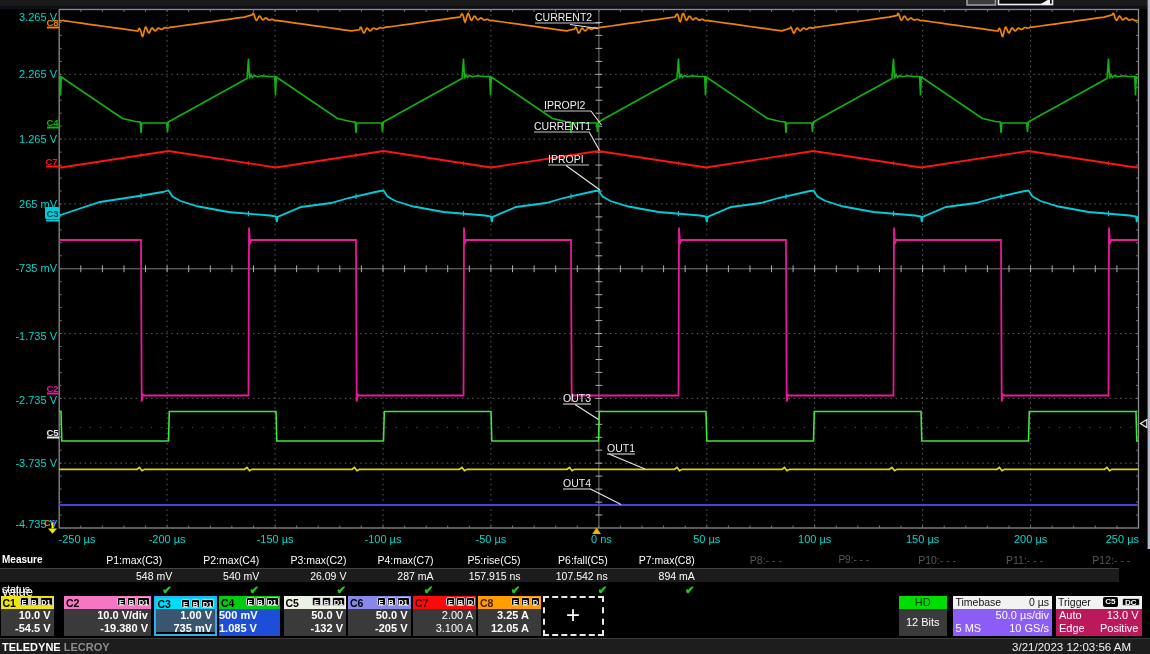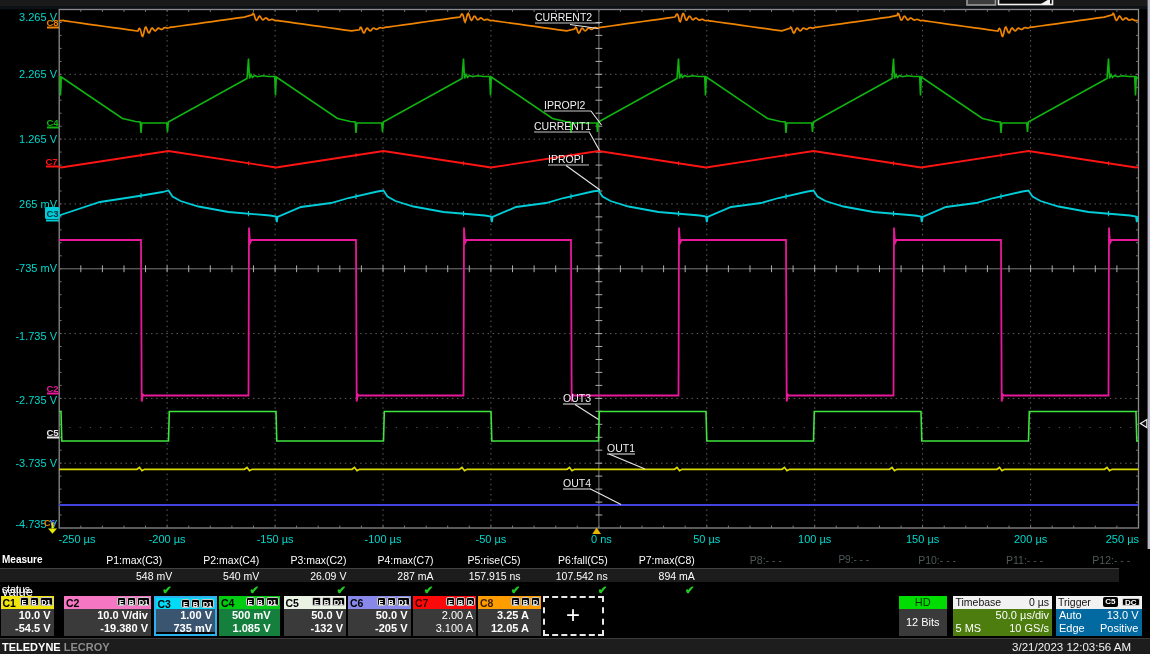--- a/index.html
+++ b/index.html
@@ -151,21 +151,21 @@
 <div style="position:absolute;left:64px;top:596px;width:87px;height:40px;box-sizing:border-box">
 <div style="background:#f577c4;height:12.5px;line-height:12px;padding-left:2px;white-space:nowrap"><span style="color:#000;font-weight:bold;font-size:10.5px">C2</span><span style="float:right;margin-right:1px"><span style="display:inline-block;background:#000;border:1px solid #c8c8c8;border-radius:2px;color:#fff;font-size:7.5px;font-weight:bold;width:9px;height:9px;line-height:9px;text-align:center;margin-left:1px;vertical-align:top;margin-top:0.5px">E</span><span style="display:inline-block;background:#000;border:1px solid #c8c8c8;border-radius:2px;color:#fff;font-size:7.5px;font-weight:bold;width:9px;height:9px;line-height:9px;text-align:center;margin-left:1px;vertical-align:top;margin-top:0.5px">B</span><span style="display:inline-block;background:#000;border:1px solid #c8c8c8;border-radius:2px;color:#fff;font-size:7.5px;font-weight:bold;width:13px;height:9px;line-height:9px;text-align:center;margin-left:1px;vertical-align:top;margin-top:0.5px">D1</span></span></div>
 <div style="background:#3a3a3a;height:27.5px;color:#fff;font-size:11px;font-weight:bold;text-align:right;padding-right:3px;line-height:13.5px">10.0 V/div<br>-19.380 V</div>
 </div>
 <div style="position:absolute;left:153.5px;top:596px;width:63.5px;height:40px;border:2px solid #2bb0f0;box-sizing:border-box">
 <div style="background:#00dcf8;height:10.5px;line-height:10px;padding-left:2px;white-space:nowrap"><span style="color:#000;font-weight:bold;font-size:10.5px">C3</span><span style="float:right;margin-right:1px"><span style="display:inline-block;background:#000;border:1px solid #c8c8c8;border-radius:2px;color:#fff;font-size:7.5px;font-weight:bold;width:9px;height:9px;line-height:9px;text-align:center;margin-left:1px;vertical-align:top;margin-top:0.5px">E</span><span style="display:inline-block;background:#000;border:1px solid #c8c8c8;border-radius:2px;color:#fff;font-size:7.5px;font-weight:bold;width:9px;height:9px;line-height:9px;text-align:center;margin-left:1px;vertical-align:top;margin-top:0.5px">B</span><span style="display:inline-block;background:#000;border:1px solid #c8c8c8;border-radius:2px;color:#fff;font-size:7.5px;font-weight:bold;width:13px;height:9px;line-height:9px;text-align:center;margin-left:1px;vertical-align:top;margin-top:0.5px">D1</span></span></div>
 <div style="background:#3a5570;height:23.5px;color:#fff;font-size:11px;font-weight:bold;text-align:right;padding-right:3px;line-height:13.5px">1.00 V<br>735 mV</div>
 </div>
 <div style="position:absolute;left:219px;top:596px;width:60.5px;height:40px;box-sizing:border-box">
 <div style="background:#00cc11;height:12.5px;line-height:12px;padding-left:2px;white-space:nowrap"><span style="color:#000;font-weight:bold;font-size:10.5px">C4</span><span style="float:right;margin-right:1px"><span style="display:inline-block;background:#000;border:1px solid #c8c8c8;border-radius:2px;color:#fff;font-size:7.5px;font-weight:bold;width:9px;height:9px;line-height:9px;text-align:center;margin-left:1px;vertical-align:top;margin-top:0.5px">E</span><span style="display:inline-block;background:#000;border:1px solid #c8c8c8;border-radius:2px;color:#fff;font-size:7.5px;font-weight:bold;width:9px;height:9px;line-height:9px;text-align:center;margin-left:1px;vertical-align:top;margin-top:0.5px">B</span><span style="display:inline-block;background:#000;border:1px solid #c8c8c8;border-radius:2px;color:#fff;font-size:7.5px;font-weight:bold;width:13px;height:9px;line-height:9px;text-align:center;margin-left:1px;vertical-align:top;margin-top:0.5px">D1</span></span></div>
-<div style="background:#15803d;height:27.5px;color:#fff;font-size:11px;font-weight:bold;text-align:right;padding-right:9px;line-height:13.5px">500 mV<br>1.085 V</div>
+<div style="background:#1d4ed8;height:27.5px;color:#fff;font-size:11px;font-weight:bold;text-align:left;padding-right:9px;line-height:13.5px">500 mV<br>1.085 V</div>
 </div>
 <div style="position:absolute;left:283.5px;top:596px;width:62.5px;height:40px;box-sizing:border-box">
 <div style="background:#eaf2e4;height:12.5px;line-height:12px;padding-left:2px;white-space:nowrap"><span style="color:#000;font-weight:bold;font-size:10.5px">C5</span><span style="float:right;margin-right:1px"><span style="display:inline-block;background:#000;border:1px solid #c8c8c8;border-radius:2px;color:#fff;font-size:7.5px;font-weight:bold;width:9px;height:9px;line-height:9px;text-align:center;margin-left:1px;vertical-align:top;margin-top:0.5px">E</span><span style="display:inline-block;background:#000;border:1px solid #c8c8c8;border-radius:2px;color:#fff;font-size:7.5px;font-weight:bold;width:9px;height:9px;line-height:9px;text-align:center;margin-left:1px;vertical-align:top;margin-top:0.5px">B</span><span style="display:inline-block;background:#000;border:1px solid #c8c8c8;border-radius:2px;color:#fff;font-size:7.5px;font-weight:bold;width:13px;height:9px;line-height:9px;text-align:center;margin-left:1px;vertical-align:top;margin-top:0.5px">D1</span></span></div>
 <div style="background:#3a3a3a;height:27.5px;color:#fff;font-size:11px;font-weight:bold;text-align:right;padding-right:3px;line-height:13.5px">50.0 V<br>-132 V</div>
 </div>
 <div style="position:absolute;left:348px;top:596px;width:62.5px;height:40px;box-sizing:border-box">
 <div style="background:#8888ea;height:12.5px;line-height:12px;padding-left:2px;white-space:nowrap"><span style="color:#000;font-weight:bold;font-size:10.5px">C6</span><span style="float:right;margin-right:1px"><span style="display:inline-block;background:#000;border:1px solid #c8c8c8;border-radius:2px;color:#fff;font-size:7.5px;font-weight:bold;width:9px;height:9px;line-height:9px;text-align:center;margin-left:1px;vertical-align:top;margin-top:0.5px">E</span><span style="display:inline-block;background:#000;border:1px solid #c8c8c8;border-radius:2px;color:#fff;font-size:7.5px;font-weight:bold;width:9px;height:9px;line-height:9px;text-align:center;margin-left:1px;vertical-align:top;margin-top:0.5px">B</span><span style="display:inline-block;background:#000;border:1px solid #c8c8c8;border-radius:2px;color:#fff;font-size:7.5px;font-weight:bold;width:13px;height:9px;line-height:9px;text-align:center;margin-left:1px;vertical-align:top;margin-top:0.5px">D1</span></span></div>
 <div style="background:#3a3a3a;height:27.5px;color:#fff;font-size:11px;font-weight:bold;text-align:right;padding-right:3px;line-height:13.5px">50.0 V<br>-205 V</div>
 </div>
 <div style="position:absolute;left:413px;top:596px;width:63px;height:40px;box-sizing:border-box">
@@ -176,28 +176,28 @@
 <div style="background:#ff9d00;height:12.5px;line-height:12px;padding-left:2px;white-space:nowrap"><span style="color:#402000;font-weight:bold;font-size:10.5px">C8</span><span style="float:right;margin-right:1px"><span style="display:inline-block;background:#000;border:1px solid #c8c8c8;border-radius:2px;color:#fff;font-size:7.5px;font-weight:bold;width:9px;height:9px;line-height:9px;text-align:center;margin-left:1px;vertical-align:top;margin-top:0.5px">E</span><span style="display:inline-block;background:#000;border:1px solid #c8c8c8;border-radius:2px;color:#fff;font-size:7.5px;font-weight:bold;width:9px;height:9px;line-height:9px;text-align:center;margin-left:1px;vertical-align:top;margin-top:0.5px">B</span><span style="display:inline-block;background:#000;border:1px solid #c8c8c8;border-radius:2px;color:#fff;font-size:7.5px;font-weight:bold;width:9px;height:9px;line-height:9px;text-align:center;margin-left:1px;vertical-align:top;margin-top:0.5px">D</span></span></div>
 <div style="background:#3a3a3a;height:27.5px;color:#fff;font-size:11px;font-weight:bold;text-align:right;padding-right:12px;line-height:13.5px">3.25 A<br>12.05 A</div>
 </div>
 <div style="position:absolute;left:542.5px;top:596px;width:61px;height:40px;border:2px dashed #e8e8e8;box-sizing:border-box;background:#000;color:#fff;text-align:center;line-height:34px;font-size:24px;font-weight:300">+</div>
 <div style="position:absolute;left:899px;top:596px;width:47.5px;height:40px">
 <div style="background:#00dd00;height:12.5px;line-height:12.5px;text-align:center;color:#003000;font-weight:normal;font-size:11px">HD</div>
 <div style="background:#3a3a3a;height:27.5px;color:#fff;font-size:11px;text-align:center;line-height:26px">12 Bits</div>
   </div>
 <div style="position:absolute;left:952.5px;top:596px;width:99.5px;height:40px;font-size:11px">
 <div style="background:#f2f2f2;height:12.5px;line-height:12px;color:#111;padding:0 3px;font-size:10.5px">Timebase<span style="float:right">0 µs</span></div>
-<div style="background:#4d7c0f;height:27.5px;color:#fff;padding:0 3px;line-height:13.5px">
+<div style="background:#8b5cf6;height:27.5px;color:#fff;padding:0 3px;line-height:13.5px">
       <div style="text-align:right">50.0 µs/div</div>
       <div>5 MS<span style="float:right">10 GS/s</span></div>
     </div>
   </div>
 <div style="position:absolute;left:1056px;top:596px;width:85.5px;height:40px;font-size:11px">
 <div style="background:#f2f2f2;height:12.5px;line-height:12px;color:#111;padding:0 2px;position:relative;font-size:10.5px">Trigger<span style="position:absolute;right:24px;top:1px;background:#000;color:#fff;font-size:8px;font-weight:bold;border-radius:2px;padding:0 2px;height:10px;line-height:10px">C5</span><span style="position:absolute;right:2px;top:1.5px;background:#000;color:#fff;border:1px solid #ccc;font-size:8px;font-weight:bold;border-radius:2px;padding:0 2px;height:8px;line-height:8px">DC</span></div>
-<div style="background:#0369a1;height:27.5px;color:#fff;position:relative">
+<div style="background:#be185d;height:27.5px;color:#fff;position:relative">
       <span style="position:absolute;left:3px;top:0.5px">Auto</span>
       <span style="position:absolute;right:3px;top:0.5px">13.0 V</span>
       <span style="position:absolute;left:3px;top:13.5px">Edge</span>
       <span style="position:absolute;right:3px;top:13.5px">Positive</span>
     </div>
   </div>
 <div style="position:absolute;left:0;top:637.5px;width:1150px;height:16.5px;background:#1d1d1d;border-top:1px solid #3a3a3a;box-sizing:border-box">
 <span style="position:absolute;left:2px;top:2px;color:#fff;font-weight:bold;font-size:11px">TELEDYNE <span style="color:#8d8d8d">LECROY</span></span>
 <span style="position:absolute;right:19px;top:2.5px;color:#f2f2f2;font-size:11.5px">3/21/2023 12:03:56 AM</span>
 </div>

